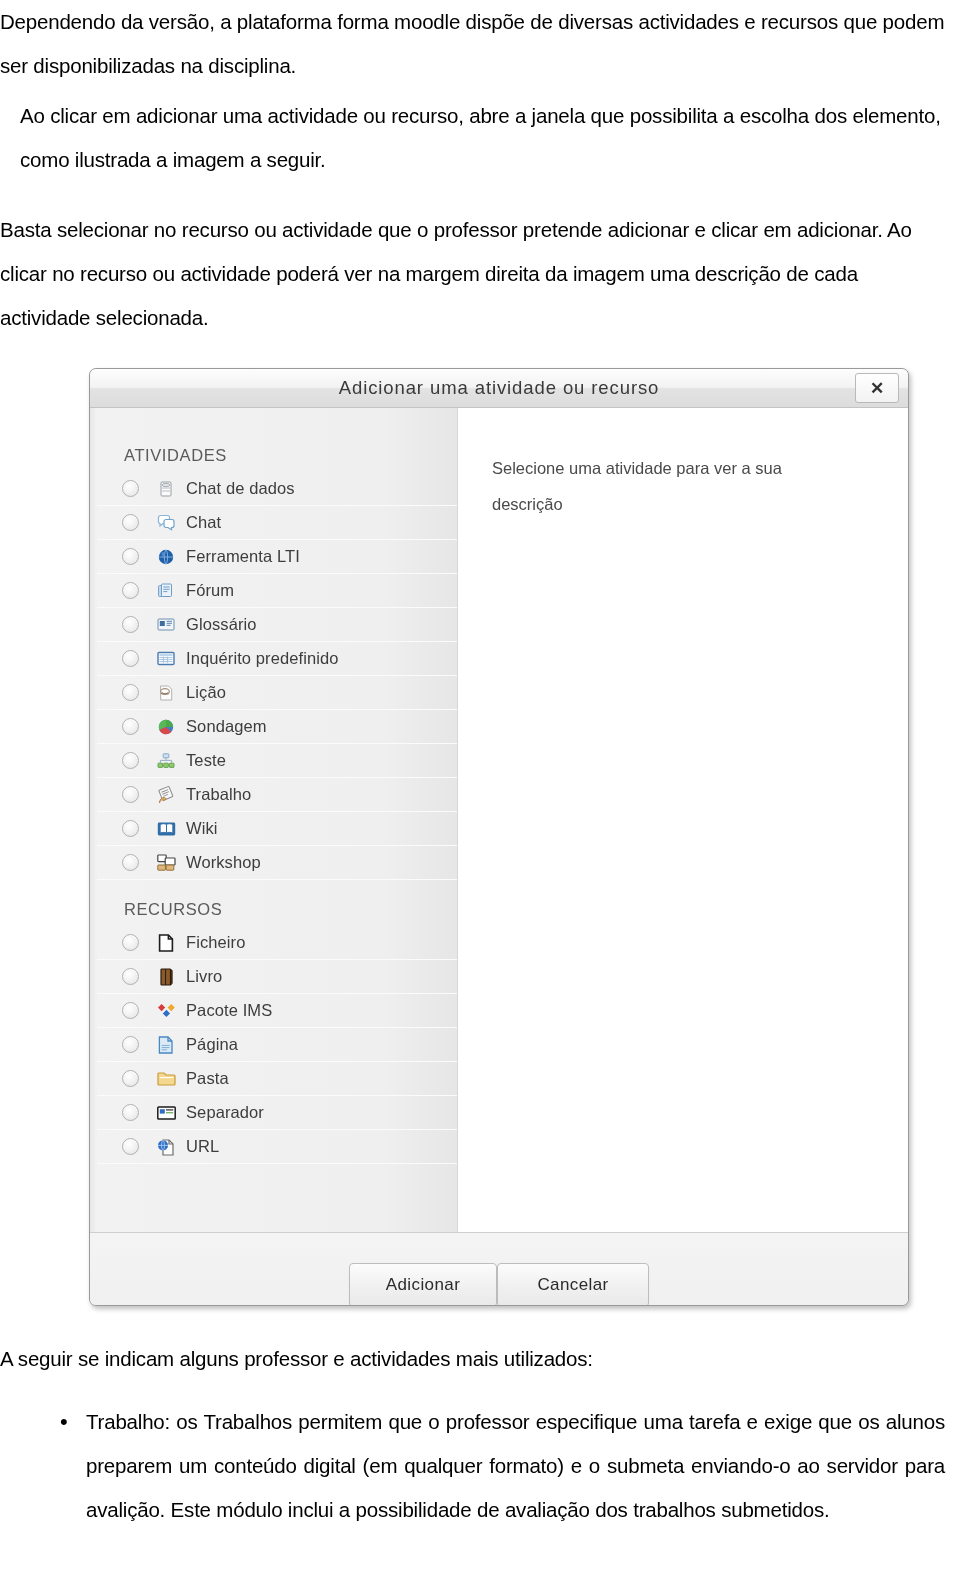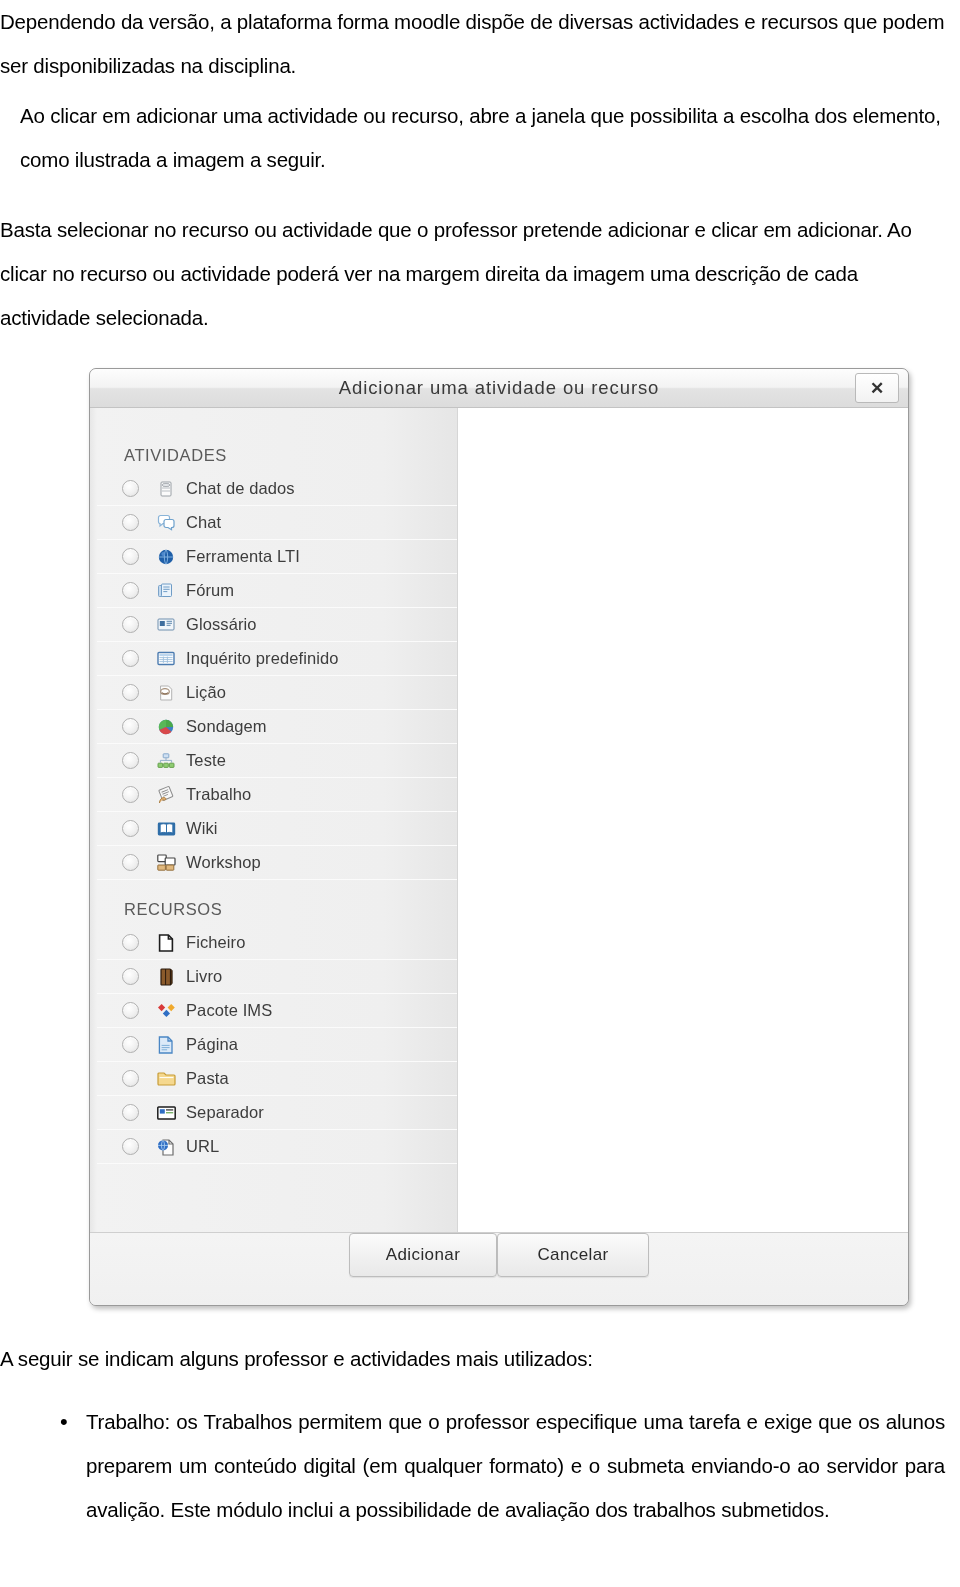--- a/index.html
+++ b/index.html
@@ -208,21 +208,21 @@
     line-height: 36px;
     max-width: 330px;
   }
 
   
   .dialog-footer {
     height: 74px;
     background: linear-gradient(to bottom, #f4f4f4 0%, #f0f0f0 100%);
     border-top: 1px solid #cfcfcf;
     display: flex;
-    align-items: flex-start;
+    align-items: flex-end;
     justify-content: center;
     border-bottom-left-radius: 6px;
     border-bottom-right-radius: 6px;
   }
   .dlg-btn {
     min-width: 148px;
     height: 44px;
     background: linear-gradient(to bottom, #fcfcfc 0%, #f1f1f1 50%, #e9e9e9 100%);
     border: 1px solid #bdbdbd;
     border-radius: 4px;
@@ -498,20 +498,23 @@
               <path d="M12 2v4h4" fill="none" stroke="#6d6d6d" stroke-width="1.2"></path>
               <circle cx="6" cy="7.4" r="5" fill="#2f6ec4"></circle>
               <path d="M1 7.4h10M6 2.4c2 2 2 8 0 10M6 2.4c-2 2-2 8 0 10" fill="none" stroke="#a9cdf0" stroke-width="0.9"></path>
             </svg>
           </span>
           <span class="opt-label">URL</span>
         </div>
 
       </div>
 
+      <div class="chooser-right">
+        <div class="desc-text">Selecione uma atividade para ver a sua descrição</div>
+      </div>
 
     </div>
 
     <div class="dialog-footer">
       <button class="dlg-btn" id="btn-adicionar">Adicionar</button>
       <button class="dlg-btn" id="btn-cancelar">Cancelar</button>
     </div>
 
   </div>
 

